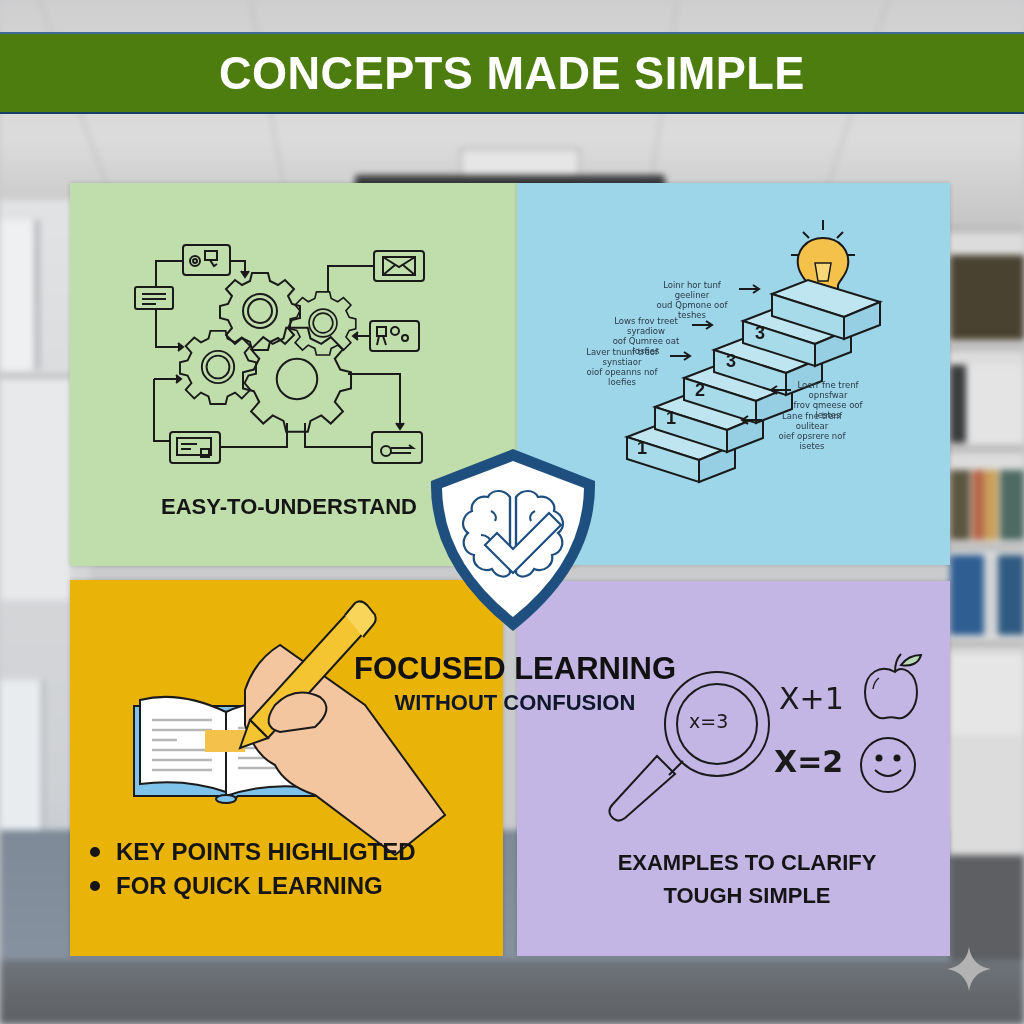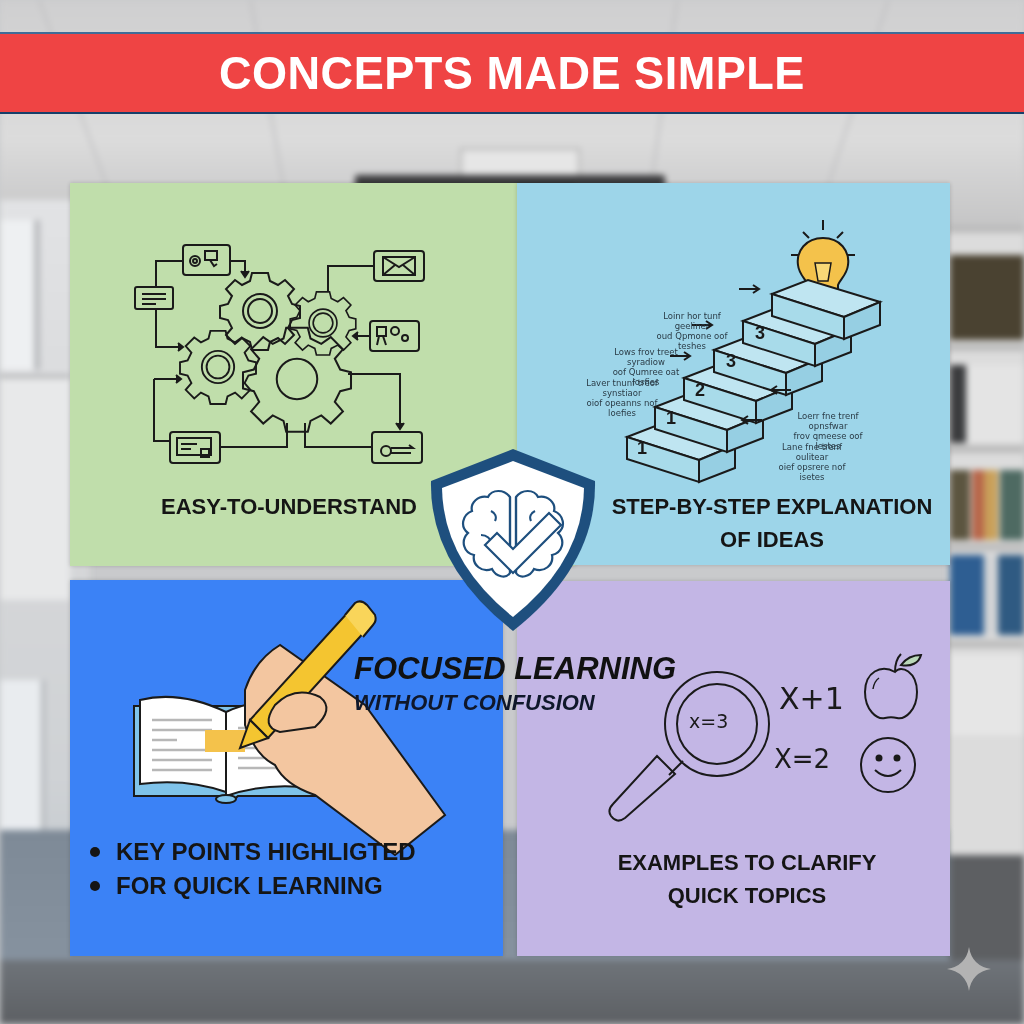--- a/index.html
+++ b/index.html
@@ -23,35 +23,35 @@
   .bg .floor { position: absolute; left: 0; top: 830px; width: 1024px; height: 194px; background: linear-gradient(180deg,#7e8a97 0%,#8a96a3 100%); }
   .bg .shelf { position: absolute; left: 948px; top: 225px; width: 76px; height: 630px; background: #dcdcdc; }
   .bg .shelf .row { position: absolute; left: 0; width: 76px; height: 8px; background: #bcbcbc; }
   .bg .book { position: absolute; }
   .bg .right-dark { position: absolute; left: 950px; top: 855px; width: 74px; height: 169px; background: #5d5f62; }
   .bg .bottom-dark { position: absolute; left: 0; top: 960px; width: 1024px; height: 64px; background: linear-gradient(180deg,#6f747a,#5d6064); }
 
   
   .banner {
     position: absolute; left: 0; top: 32px; width: 1024px; height: 82px;
-    background: #ef4444;
+    background: #4d7c0f;
     border-top: 2px solid #3f6c97; border-bottom: 2px solid #17406a;
     display: flex; align-items: center; justify-content: center;
   }
   .banner-title {
     color: #ffffff; font-family: "Liberation Sans", "DejaVu Sans", sans-serif;
     font-weight: bold; font-size: 46px; letter-spacing: 0.5px;
     transform: scaleX(0.98);
   }
 
   
   .panel { position: absolute; box-shadow: 0 0 4px rgba(0,0,0,0.18); }
   .panel-green  { left: 70px;  top: 183px; width: 505px; height: 383px; background: #c0deab; }
   .panel-blue   { left: 517px; top: 183px; width: 433px; height: 382px; background: #9dd5e9; }
-  .panel-orange { left: 70px;  top: 580px; width: 433px; height: 376px; background: #3b82f6; }
+  .panel-orange { left: 70px;  top: 580px; width: 433px; height: 376px; background: #eab308; }
   .panel-purple { left: 517px; top: 581px; width: 433px; height: 375px; background: #c3b6e5; }
 
   .caption {
     position: absolute; font-weight: bold; color: #151515;
     font-size: 22px; line-height: 33px; text-align: center;
     font-family: "Liberation Sans", "DejaVu Sans", sans-serif;
   }
   .panel-green .caption { left: 0; width: 433px; top: 307px; padding-left: 5px; }
   .panel-blue .caption  { left: 90px; width: 330px; top: 307px; }
   .panel-purple .caption { left: 70px; width: 320px; top: 265px; text-align: center; }
@@ -59,26 +59,26 @@
   .bullets { position: absolute; left: 20px; top: 255px; list-style: none; }
   .bullets li {
     font-weight: bold; font-size: 24px; line-height: 34px; color: #151515;
     display: flex; align-items: center;
   }
   .bullets li .dot { display: inline-block; width: 10px; height: 10px; border-radius: 50%; background: #151515; margin-right: 16px; }
 
   svg { position: absolute; overflow: visible; }
 
   .note { position: absolute; font-size: 8.5px; line-height: 10px; color: #2a3b46; text-align: center;
-    font-family: "DejaVu Sans", sans-serif; margin-top: 31px; }
+    font-family: "DejaVu Sans", sans-serif; }
 
   
   .badge { position: absolute; left: 425px; top: 445px; width: 176px; height: 190px; }
 
-  .center-text { position: absolute; left: 354px; top: 650px; width: 340px; text-align: left; font-style: italic; }
+  .center-text { position: absolute; left: 345px; top: 650px; width: 340px; text-align: center; }
   .center-line1 { font-weight: bold; font-size: 31px; color: #111; line-height: 38px; display: block; }
   .center-line2 { font-weight: bold; font-size: 22px; color: #0f172a; line-height: 30px; display: block; }
 
   .sparkle { position: absolute; left: 944px; top: 944px; width: 50px; height: 50px; }
 </style>
 </head>
 <body>
 
 <div class="bg">
   <div class="ceiling"></div>
@@ -253,24 +253,20 @@
       <div>oiof opeanns nof loefies</div>
   </div>
   <div class="note" style="left:266px;top:197px;width:90px;">
     <div>Loerr fne trenf opnsfwar</div>
       <div>frov qmeese oof lestes</div>
   </div>
   <div class="note" style="left:250px;top:228px;width:90px;">
     <div>Lane fne trenf oulitear</div>
       <div>oief opsrere nof isetes</div>
   </div>
-  <div class="caption">
-    <div>STEP-BY-STEP EXPLANATION</div>
-    <div>OF IDEAS</div>
-  </div>
 </div>
 
 <div class="panel panel-orange">
   <svg width="433" height="240" viewBox="0 0 433 240" style="left:0;top:0;" stroke="#1a1a1a" stroke-width="2">
 
     <path d="M64 126 v90 h88 q8 8 16 0 h88 v-90 z" fill="#7fc3ea"></path>
     <path d="M70 120 q40 -10 86 12 v80 q-40 -14 -86 -8 z" fill="#ffffff"></path>
     <path d="M156 132 q40 -18 86 -8 v84 q-46 -6 -86 8 z" fill="#ffffff"></path>
     <path d="M156 132 v84"></path>
     <g stroke="#b7b7b7" stroke-width="2.5">
@@ -312,24 +308,24 @@
     <path d="M384 84 c6 -8 14 -10 20 -10 c-2 8 -10 12 -20 10 z" fill="#b9d8b8"></path>
     <path d="M356 108 c1 -6 3 -9 6 -11" stroke-width="1.5"></path>
 
     <circle cx="371" cy="184" r="27"></circle>
     <circle cx="362" cy="177" r="2.5" fill="#1a1a1a"></circle>
       <circle cx="380" cy="177" r="2.5" fill="#1a1a1a"></circle>
     <path d="M358 189 q13 12 26 0"></path>
   </svg>
   <div style="position:absolute;left:172px;top:129px;font-size:19px;color:#1a1a1a;font-family:'DejaVu Sans',sans-serif;">x=3</div>
   <div style="position:absolute;left:262px;top:100px;font-size:30px;color:#1a1a1a;font-family:'DejaVu Sans',sans-serif;">X+1</div>
-  <div style="position:absolute;left:257px;top:163px;font-size:26px;color:#1a1a1a;font-family:'DejaVu Sans',sans-serif;">X=2</div>
+  <div style="position:absolute;left:257px;top:163px;font-size:30px;color:#1a1a1a;font-family:'DejaVu Sans',sans-serif;font-weight:bold;">X=2</div>
   <div class="caption">
     <div>EXAMPLES TO CLARIFY</div>
-    <div>QUICK TOPICS</div>
+    <div>TOUGH SIMPLE</div>
   </div>
 </div>
 
 <svg class="badge" viewBox="0 0 176 190" width="176" height="190">
   <path d="M88 4 L170 36 Q172 120 88 186 Q4 120 6 36 Z" fill="#1e4f7e"></path>
   <path d="M88 16 L159 43 Q158 116 88 172 Q18 116 17 43 Z" fill="#ffffff"></path>
   <g fill="none" stroke="#1e4f7e" stroke-width="2.2">
     <path d="M85 52 c-6 -8 -18 -8 -22 0 c-10 -2 -18 6 -16 14 c-10 4 -12 16 -4 22 c-8 8 -4 20 6 22 c-2 10 8 18 18 14 c4 8 14 10 18 4 z"></path>
     <path d="M91 52 c6 -8 18 -8 22 0 c10 -2 18 6 16 14 c10 4 12 16 4 22 c8 8 4 20 -6 22 c2 10 -8 18 -18 14 c-4 8 -14 10 -18 4 z"></path>
     <path d="M85 52 v76 M91 52 v76"></path>

